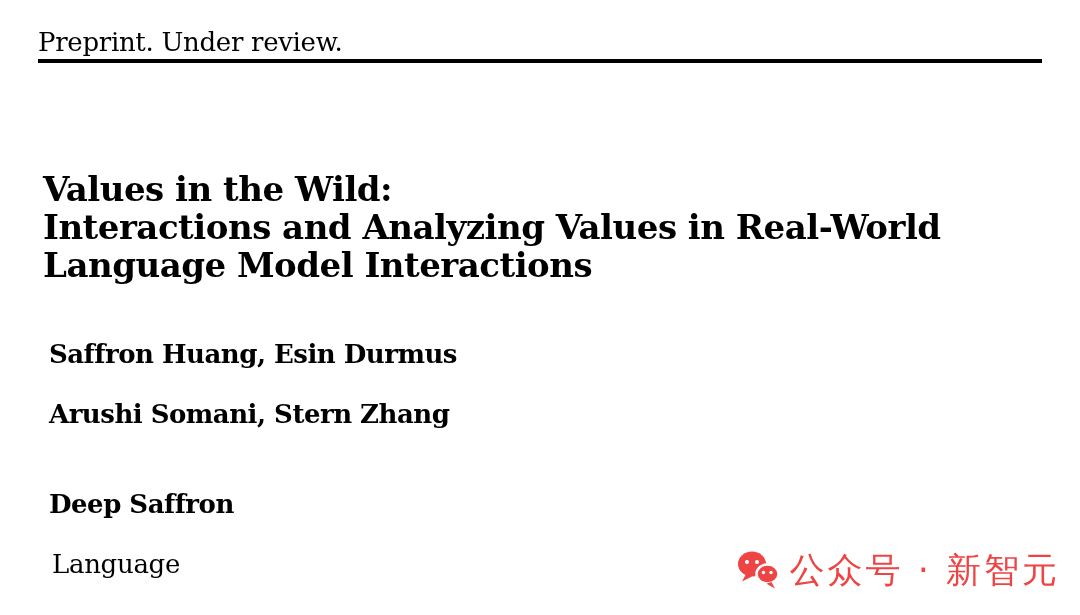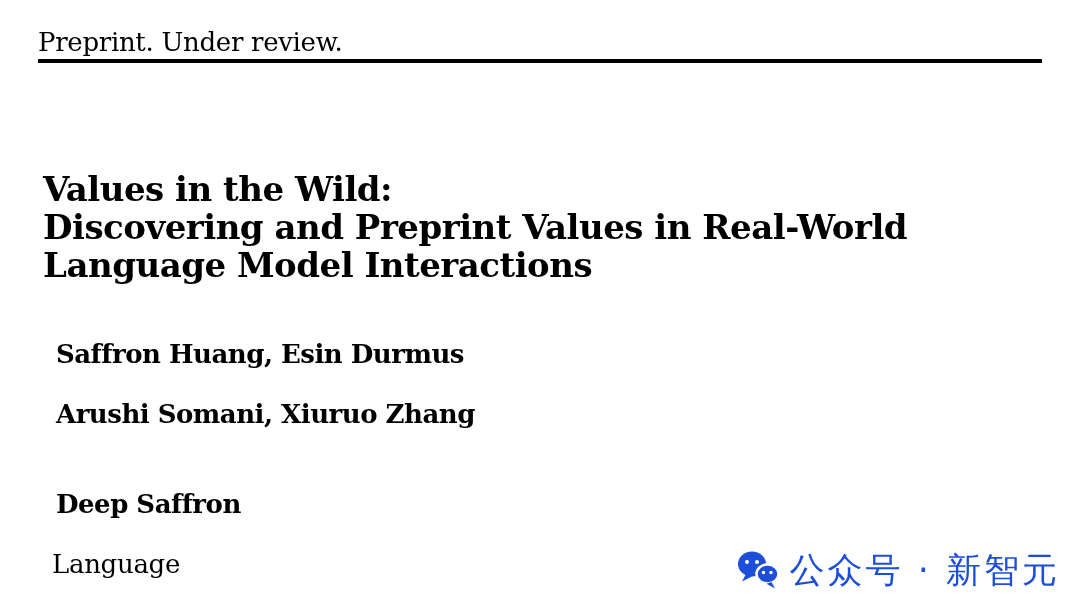--- a/index.html
+++ b/index.html
@@ -35,21 +35,21 @@
     left: 38px; top: 165px;
     margin: 5px;
     font-size: 34px;
     line-height: 38px;
     font-weight: bold;
     letter-spacing: -0.5px;
   }
   .title-line { display: block; white-space: nowrap; }
   .author-group {
     position: absolute;
-    left: 56px;
+    left: 49px;
     font-size: 26px;
     line-height: 29px;
     font-weight: bold;
     letter-spacing: -0.5px;
   }
   .author-line { white-space: nowrap; }
   .group-1 { top: 340px; }
   .group-2 { top: 400px; }
   .group-3 { top: 490px; }
   .affiliation {
@@ -82,39 +82,39 @@
 <body>
 
 <div class="page">
 
   <div class="preprint-notice">Preprint. Under review.</div>
 
   <div class="header-rule"></div>
 
   <h1 class="paper-title">
     <span class="title-line">Values in the Wild:</span>
-    <span class="title-line">Discovering and Preprint Values in Real-World</span>
+    <span class="title-line">Interactions and Analyzing Values in Real-World</span>
     <span class="title-line">Language Model Interactions</span>
   </h1>
 
   <div class="author-group group-1">
     <div class="author-line">Saffron Huang, Esin Durmus</div>
   </div>
 
   <div class="author-group group-2">
-    <div class="author-line">Arushi Somani, Xiuruo Zhang</div>
+    <div class="author-line">Arushi Somani, Stern Zhang</div>
   </div>
 
   <div class="author-group group-3">
     <div class="author-line">Deep Saffron</div>
   </div>
 
   <div class="affiliation">Language</div>
 
-  <div class="watermark" style="color: #1d4ed8;">
+  <div class="watermark" style="color: #ef4444;">
     <svg width="42" height="40" viewBox="0 0 42 40" aria-hidden="true">
 
       <ellipse cx="15" cy="14" rx="14" ry="12.5" fill="currentColor"></ellipse>
       <path d="M9 24 L5 31.5 L15 26.5 Z" fill="currentColor"></path>
       <circle cx="10" cy="12" r="2" fill="#ffffff"></circle>
       <circle cx="20" cy="12" r="2" fill="#ffffff"></circle>
 
       <ellipse cx="30.5" cy="24" rx="11" ry="9.5" fill="currentColor" stroke="#ffffff" stroke-width="2.5"></ellipse>
       <path d="M34.5 32 L38 38.5 L29.5 33.8 Z" fill="currentColor"></path>
       <circle cx="26.5" cy="22.5" r="1.7" fill="#ffffff"></circle>

